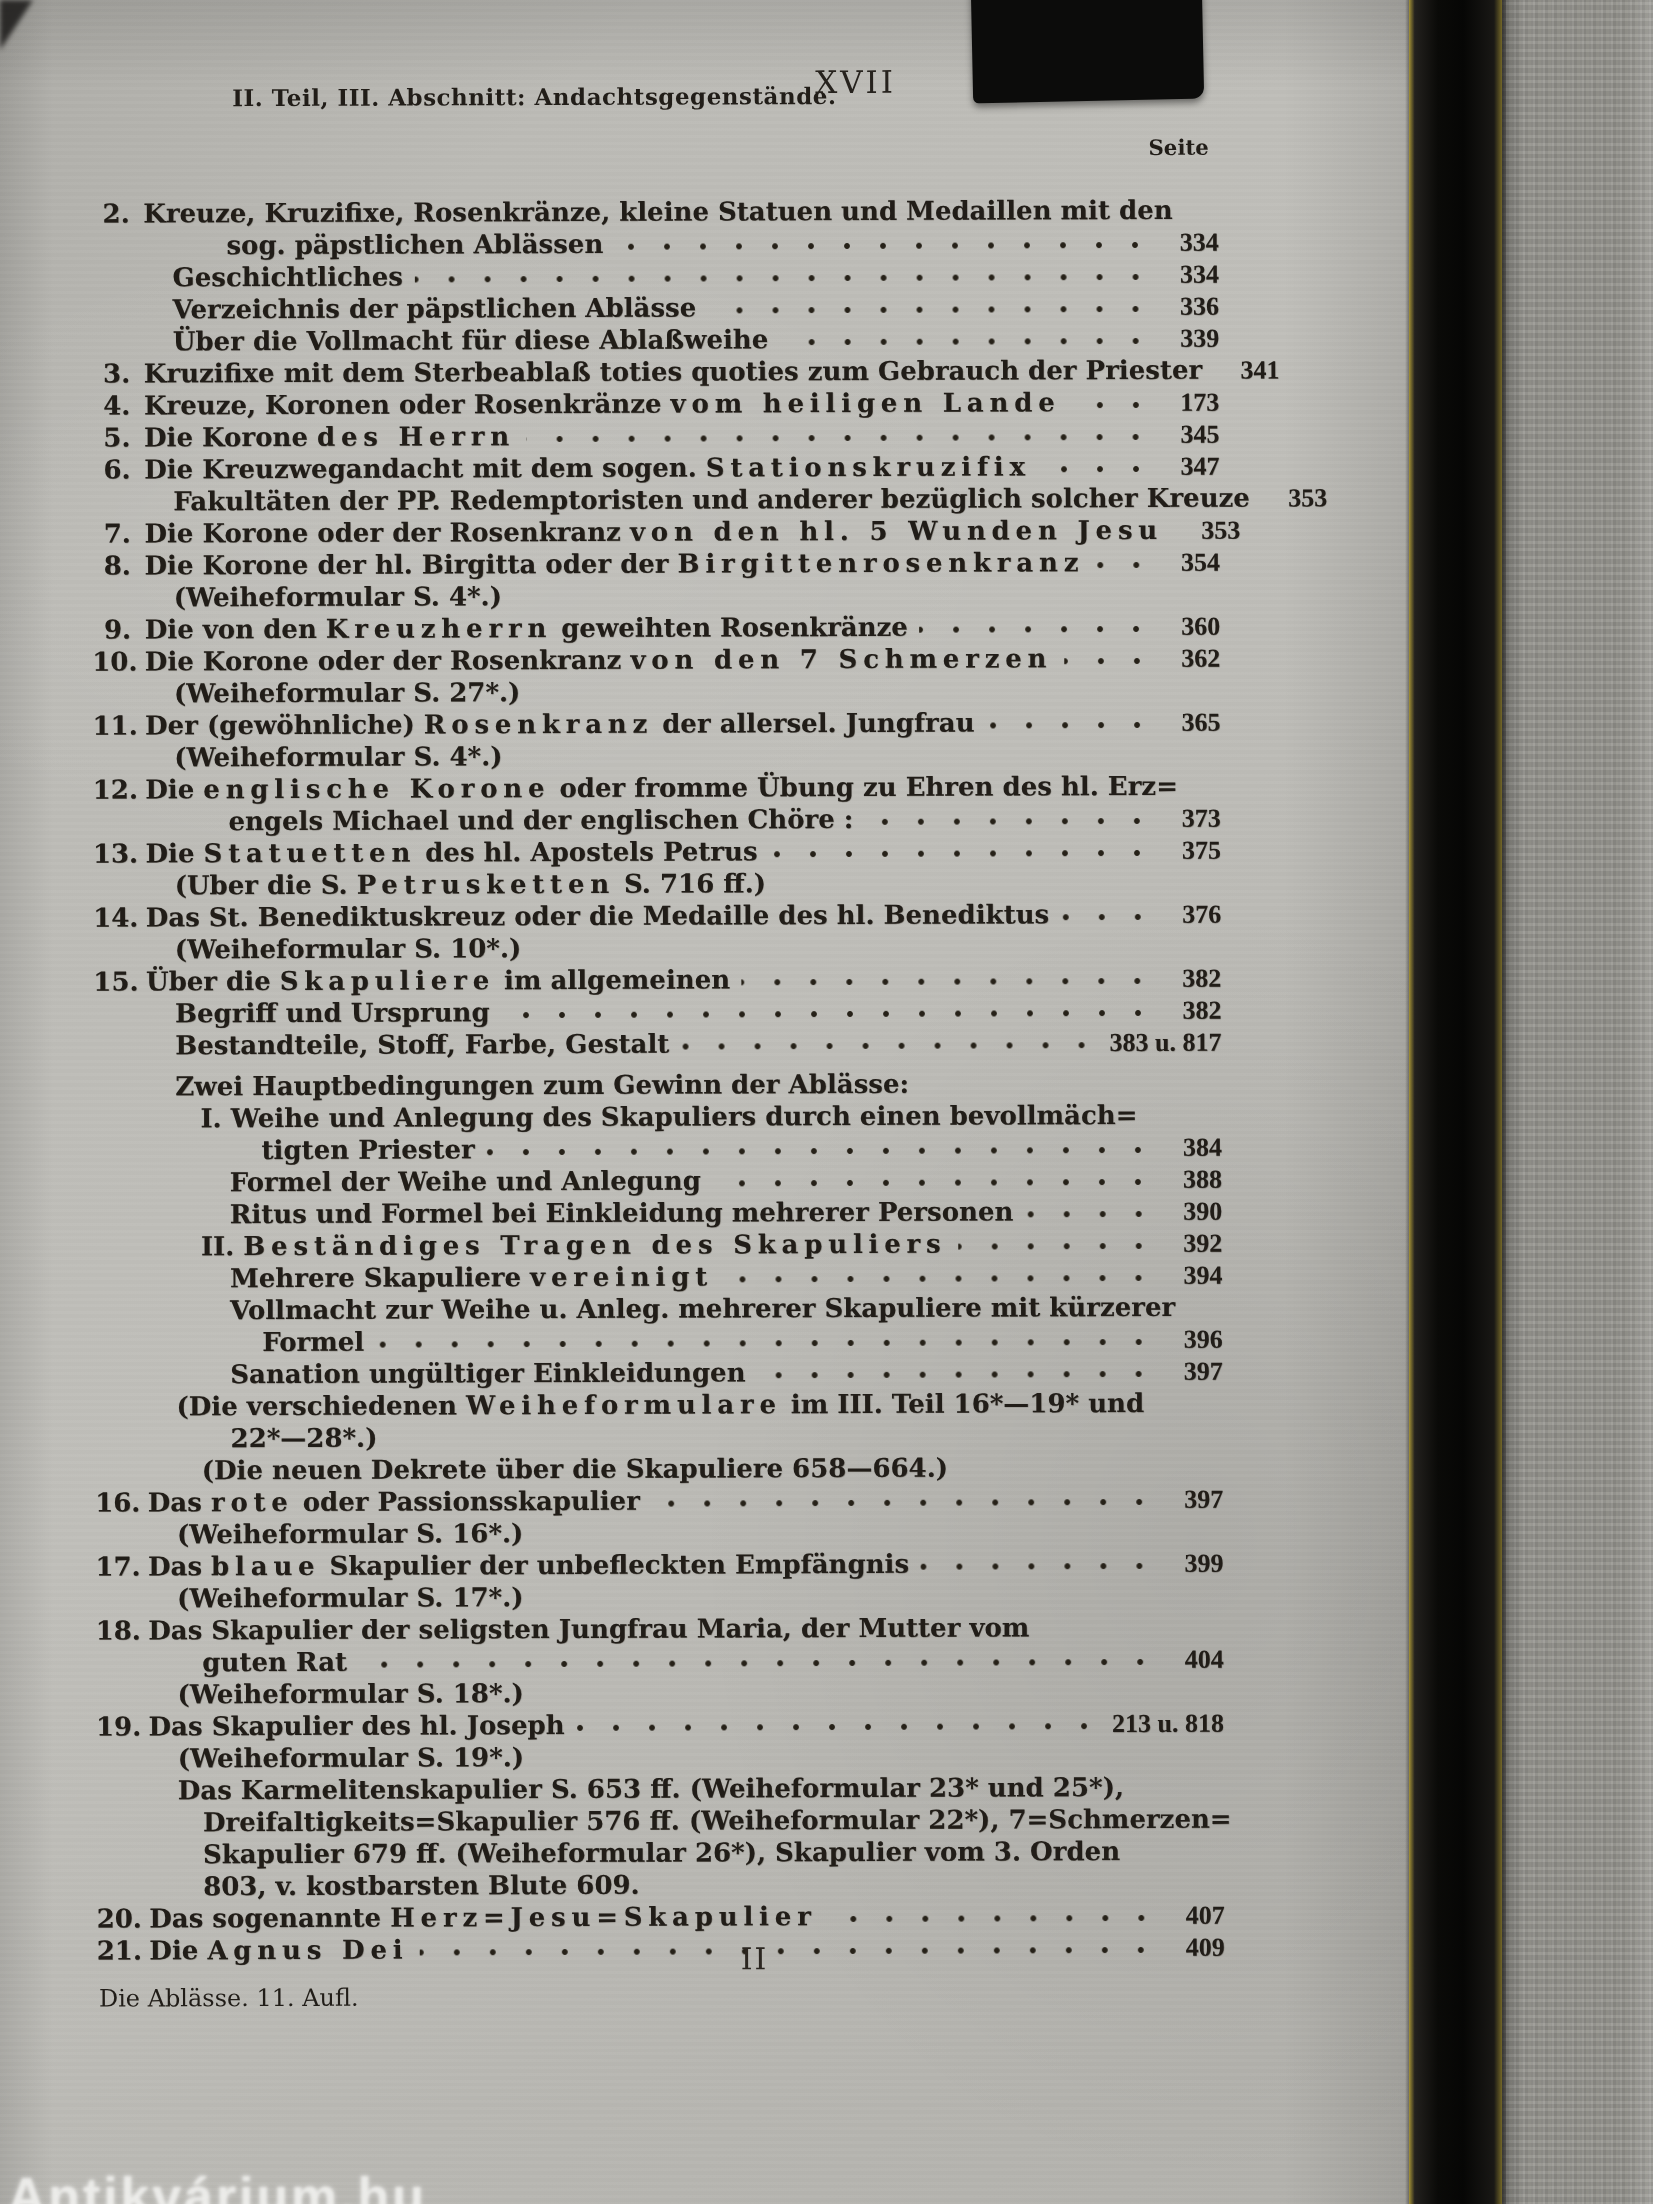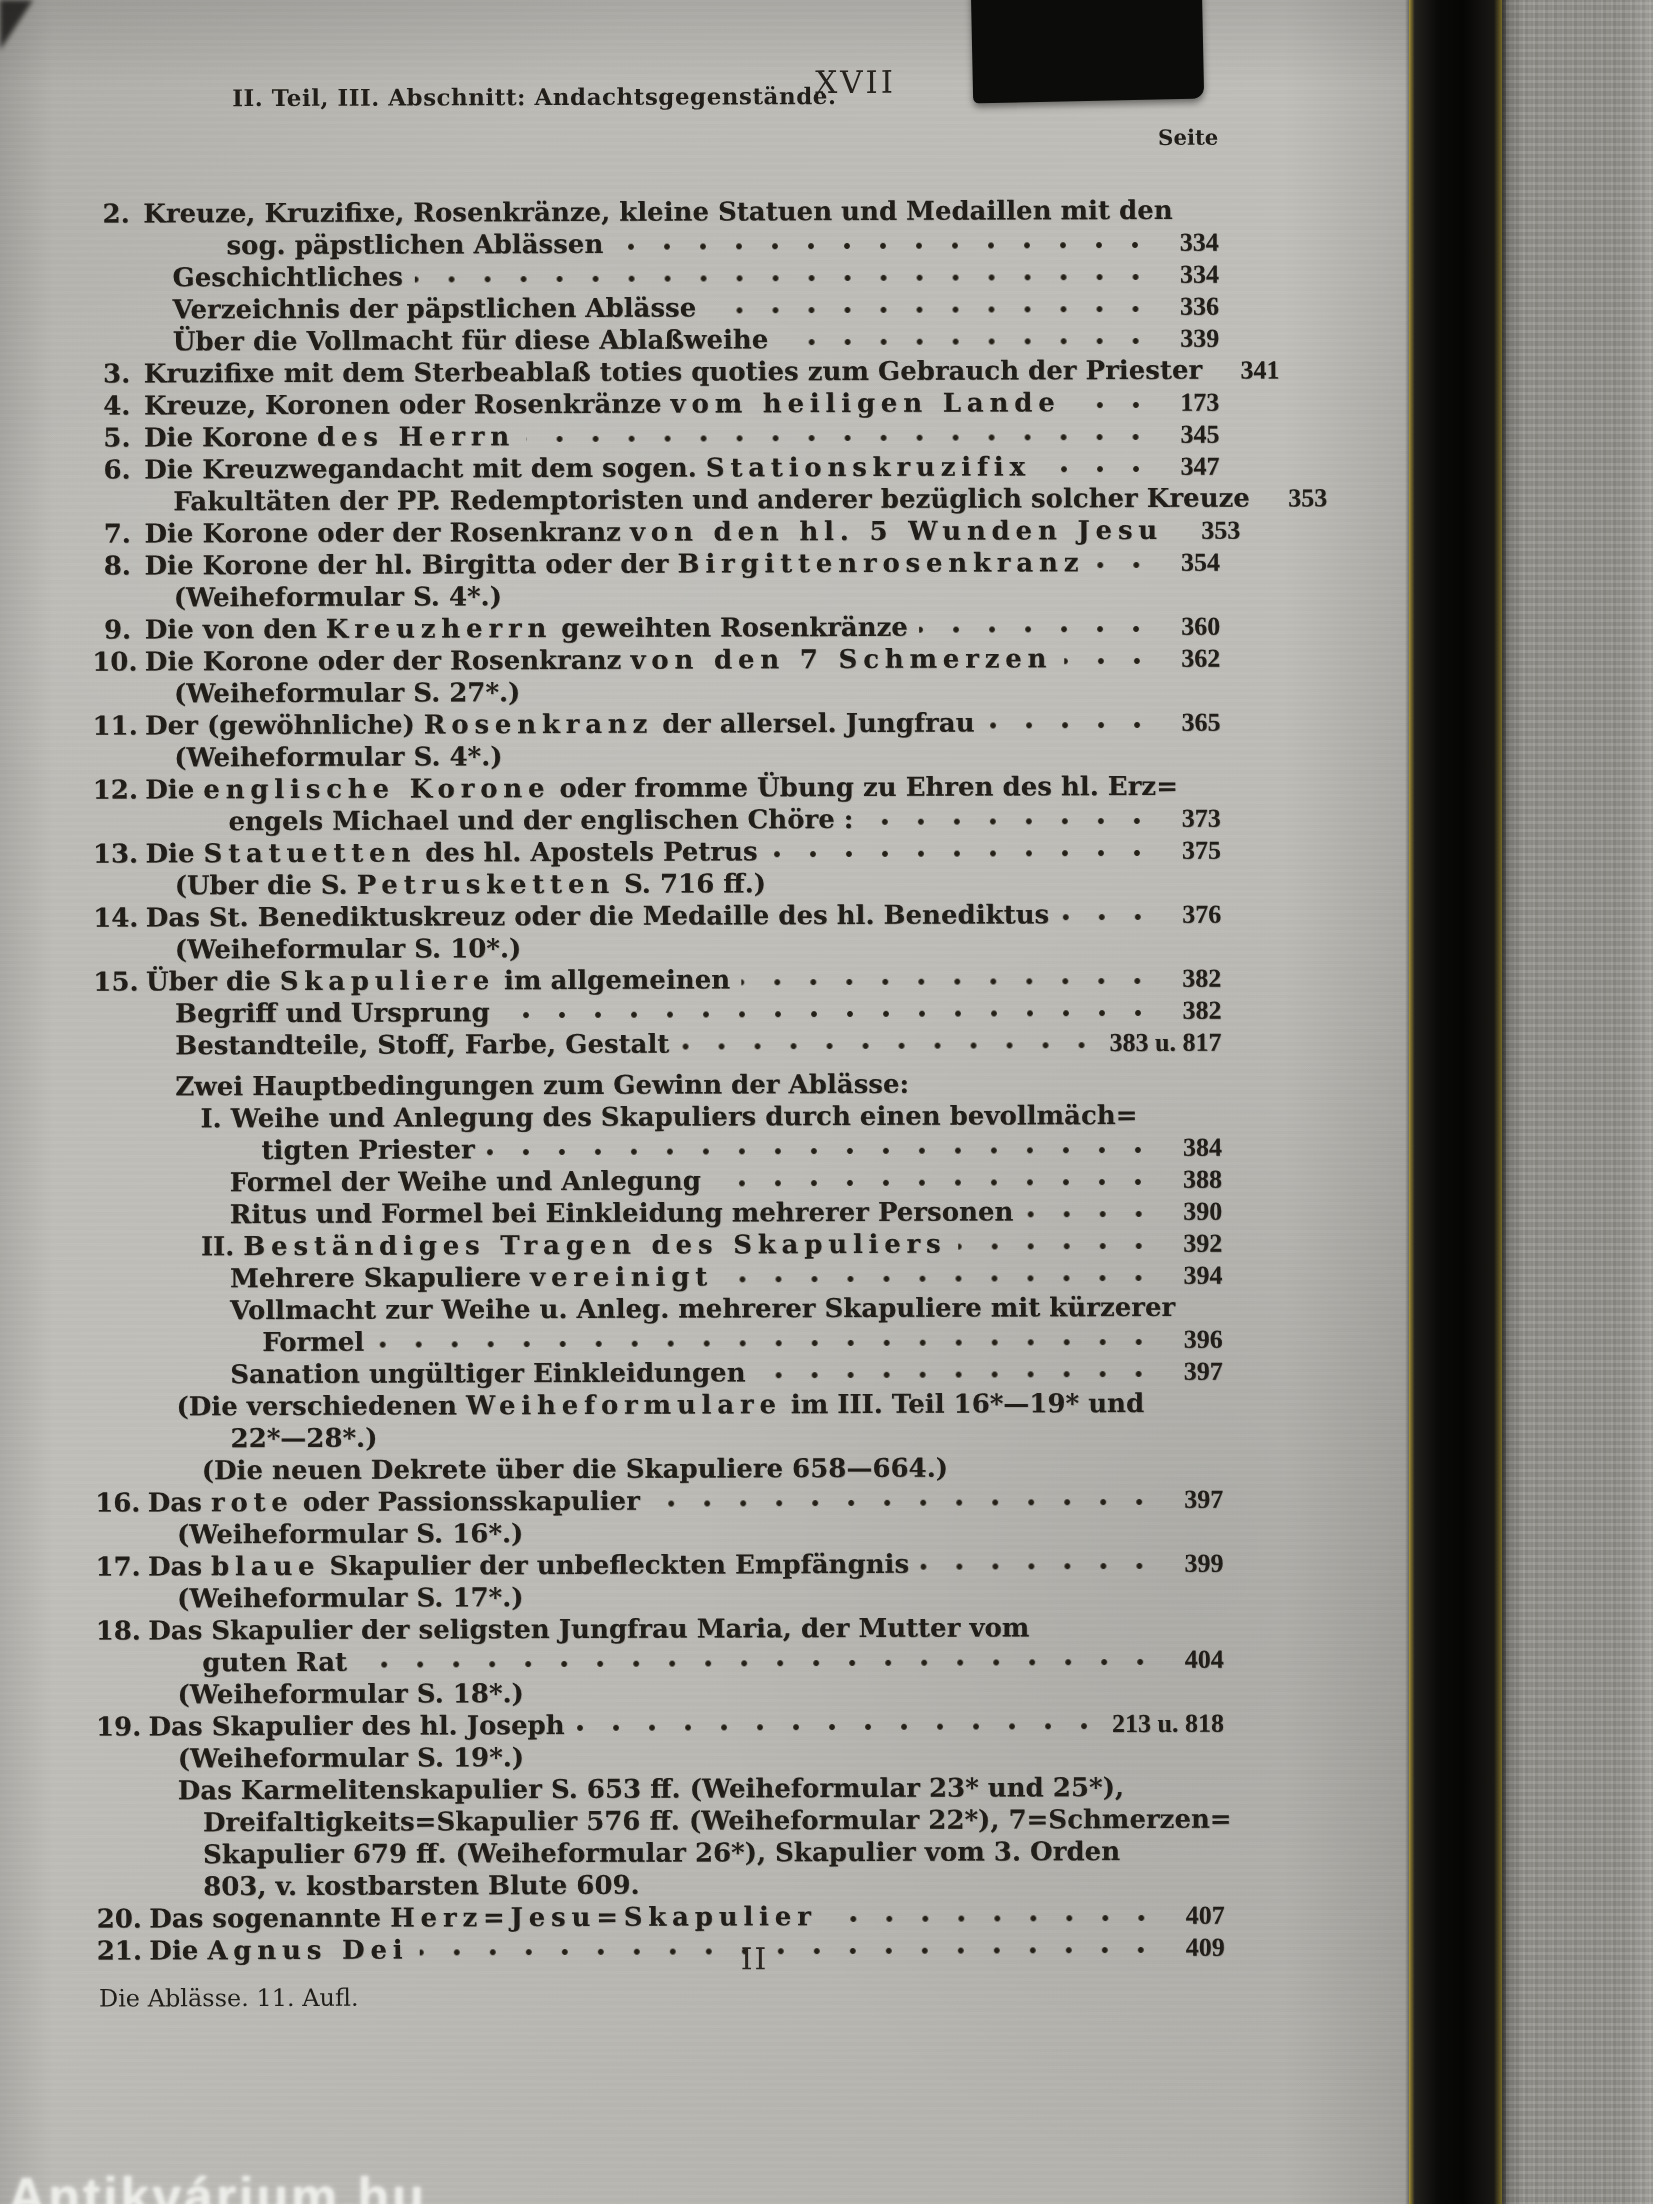--- a/index.html
+++ b/index.html
@@ -34,21 +34,21 @@
   .dark-corner{position:absolute;left:972px;top:-13.6px;width:231px;height:115px;
     background:#0c0c0b;transform:rotate(-1.2deg);border-radius:0 0 11.6px 5.8px;
     box-shadow:0 3.9px 7.8px rgba(0,0,0,0.45);}
   
   .content{position:absolute;left:0;top:0;width:1409px;height:2205px;color:#211d18;
     transform:rotate(-0.2deg);transform-origin:60% 40%;}
   .hdr-title{position:absolute;left:235px;top:82px;font-size:23px;font-weight:bold;
     letter-spacing:0.5px;white-space:nowrap;}
   .hdr-roman{position:absolute;left:770px;top:64px;font-size:31px;font-weight:500;
     letter-spacing:2.9px;color:#26221d;margin-left:48px;}
-  .seite{position:absolute;left:1151px;top:126px;width:70px;text-align:right;
+  .seite{position:absolute;left:1151px;top:136px;width:70px;text-align:left;
     font-size:21.3px;font-weight:bold;}
   .toc{position:absolute;left:93px;top:196px;width:1128px;}
   .row{display:flex;align-items:baseline;height:32px;font-size:26px;font-weight:bold;
     white-space:nowrap;text-shadow:0.4px 0.4px 0.7px rgba(35,28,20,0.45);}
   .row.gap{margin-top:8.7px;}
   .num{width:39px;text-align:right;margin-right:13.6px;flex:0 0 auto;}
   .txt{flex:0 0 auto;}
   .ind1 .txt{padding-left:29px;}
   .ind2 .txt{padding-left:54px;}
   .ind3 .txt{padding-left:83px;}

